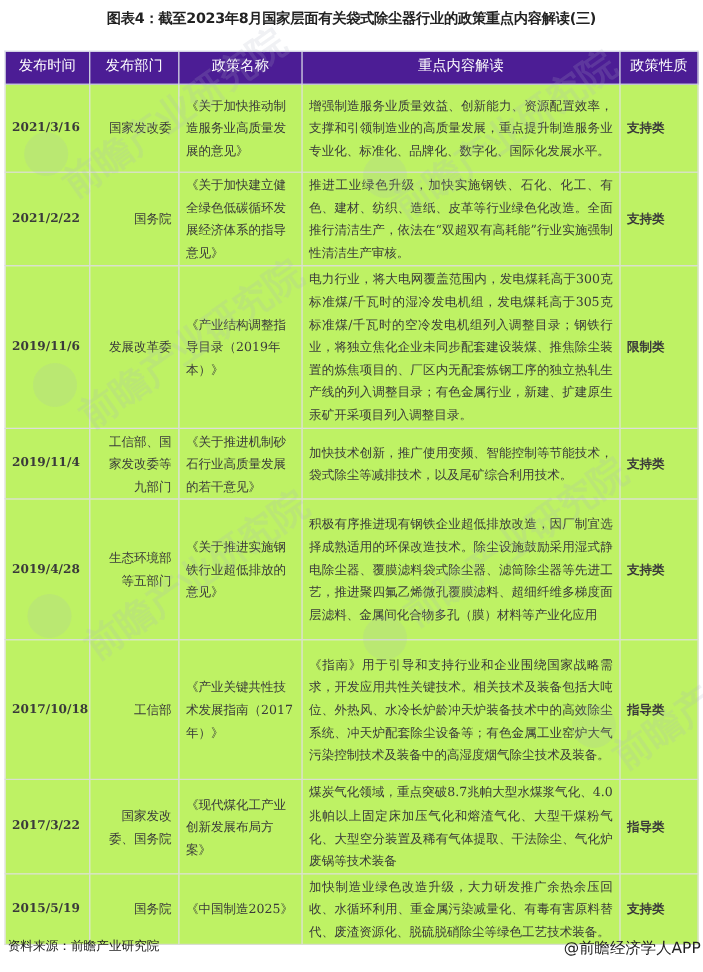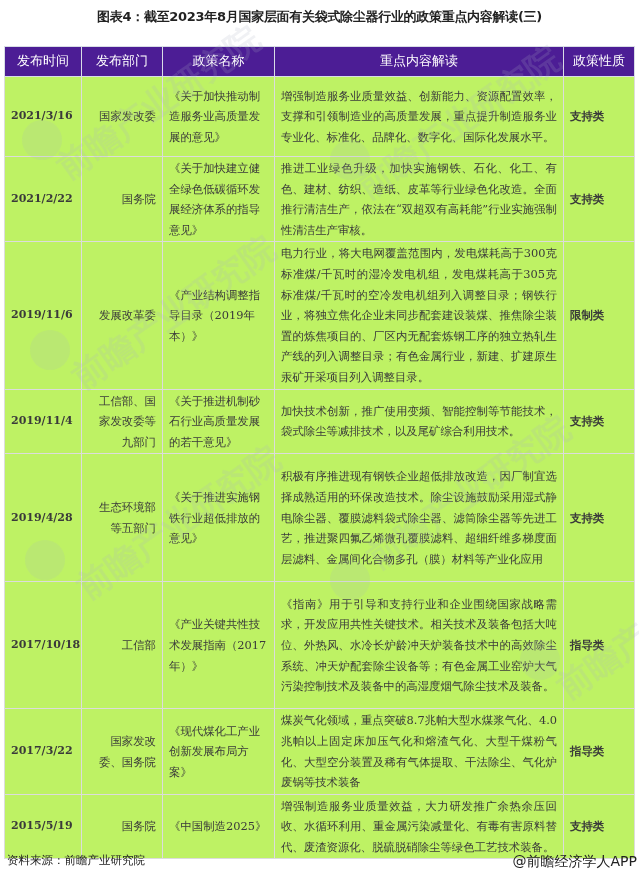--- a/index.html
+++ b/index.html
@@ -122,21 +122,21 @@
       <td class="date">2017/3/22</td>
       <td class="dept">国家发改委、国务院</td>
       <td class="name">《现代煤化工产业创新发展布局方案》</td>
       <td class="content">煤炭气化领域，重点突破8.7兆帕大型水煤浆气化、4.0兆帕以上固定床加压气化和熔渣气化、大型干煤粉气化、大型空分装置及稀有气体提取、干法除尘、气化炉废锅等技术装备</td>
       <td class="nature">指导类</td>
     </tr>
     <tr style="height:63px">
       <td class="date">2015/5/19</td>
       <td class="dept">国务院</td>
       <td class="name center">《中国制造2025》</td>
-      <td class="content">增强制造服务业质量效益，大力研发推广余热余压回收、水循环利用、重金属污染减量化、有毒有害原料替代、废渣资源化、脱硫脱硝除尘等绿色工艺技术装备。</td>
+      <td class="content">加快制造业绿色改造升级，大力研发推广余热余压回收、水循环利用、重金属污染减量化、有毒有害原料替代、废渣资源化、脱硫脱硝除尘等绿色工艺技术装备。</td>
       <td class="nature">支持类</td>
     </tr>
   </tbody>
 </table>
 
 <div class="wm-logo" style="left:22px;top:120px;"></div>
 <div class="watermark" style="left:40px;top:80px;">前瞻产业研究院</div>
 <div class="wm-logo" style="left:30px;top:330px;"></div>
 <div class="watermark" style="left:55px;top:290px;">前瞻产业研究院</div>
 <div class="wm-logo" style="left:25px;top:540px;"></div>

